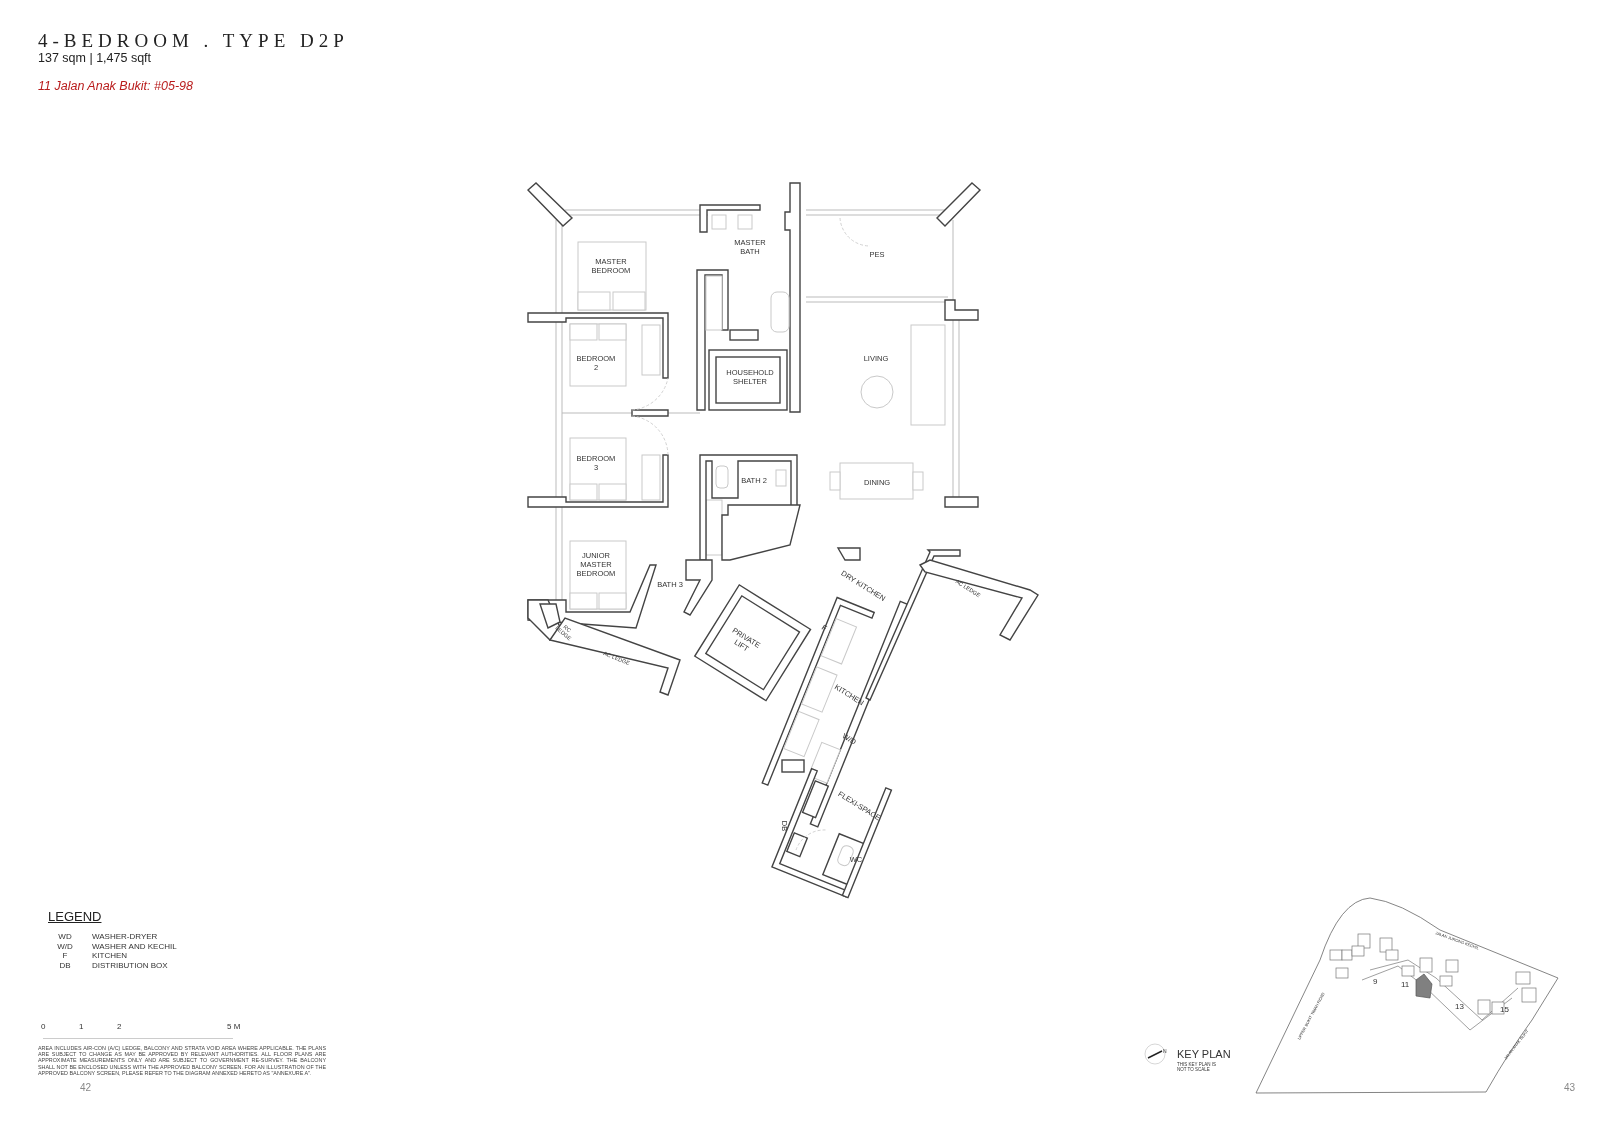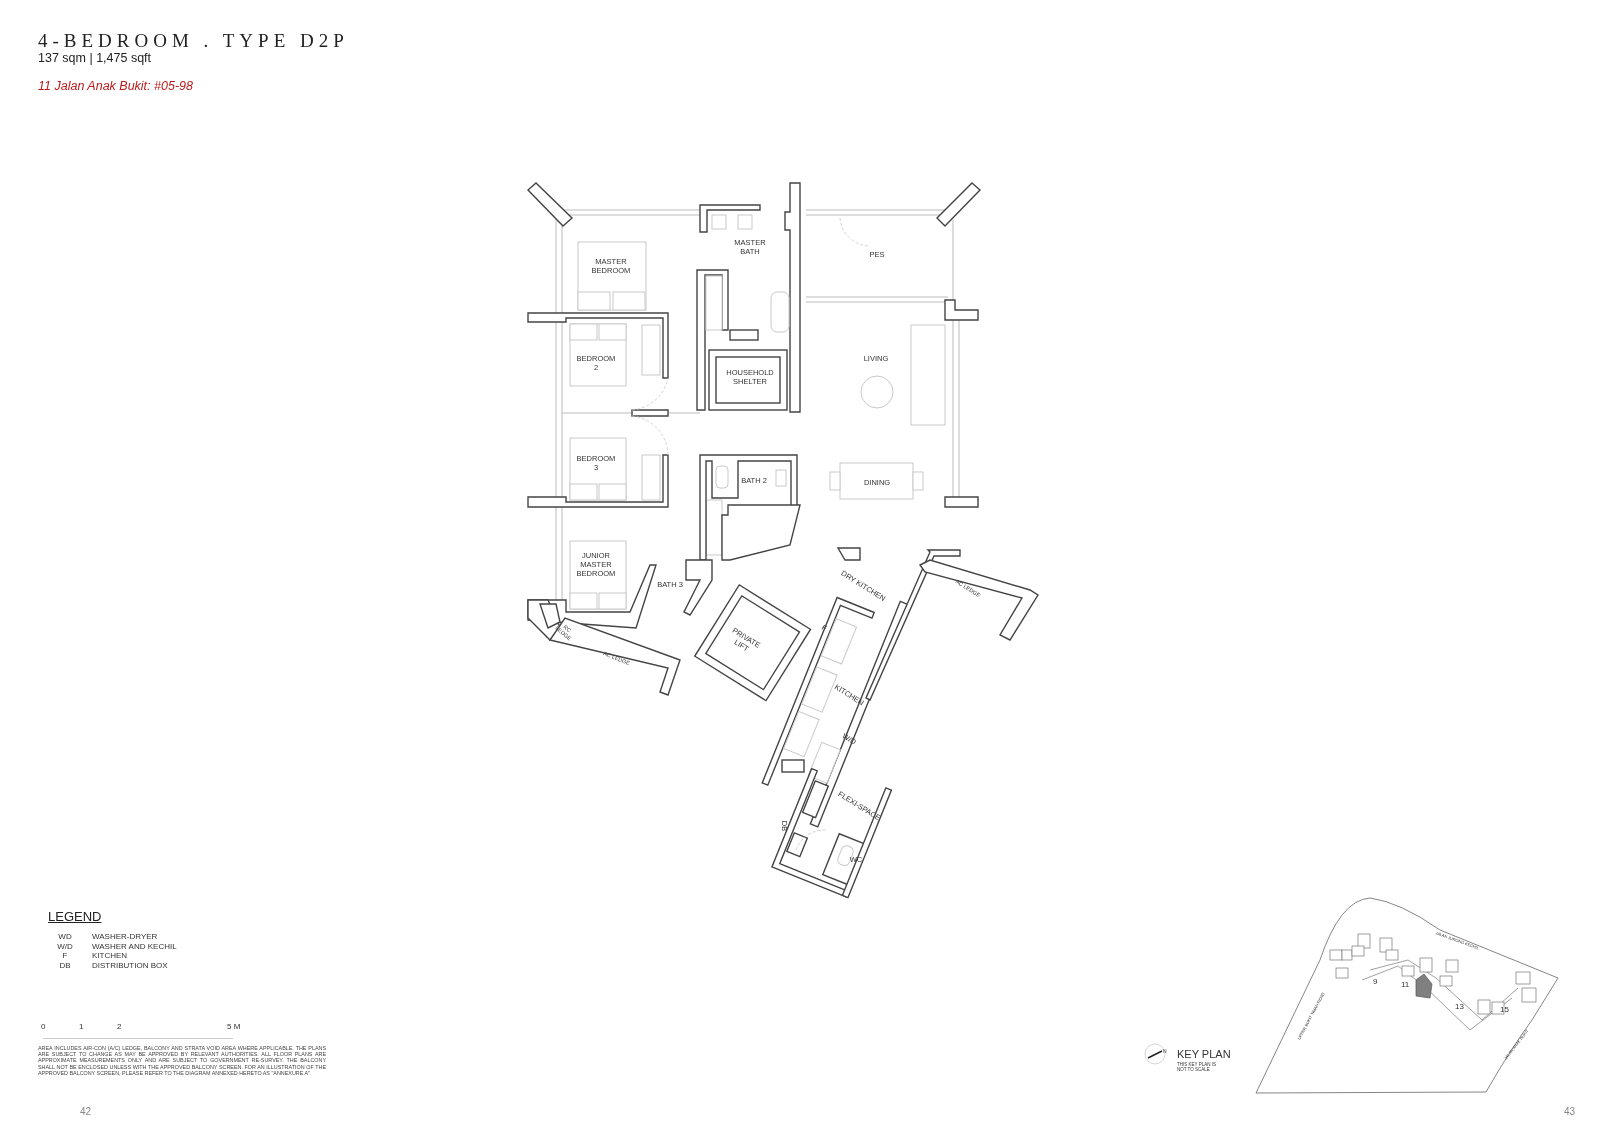--- a/index.html
+++ b/index.html
@@ -11,21 +11,21 @@
   .area { left: 38px; top: 51px; font-size: 12.5px; color: #222; text-align: center; }
   .address { left: 38px; top: 79px; font-size: 12.5px; color: #b91c1c; font-style: italic; }
   .legend-title { left: 48px; top: 909px; font-size: 13px; color: #222; text-decoration: underline; }
   .legend { left: 38px; top: 932px; font-size: 8px; line-height: 9.6px; color: #333; text-align: center; }
   .legend-row { display: flex; }
   .legend-row .k { width: 54px; }
   .scale { left: 38px; top: 1022px; width: 205px; height: 24px; }
   .scale span { position: absolute; top: 0; font-size: 8px; color: #333; }
   .disclaimer { left: 38px; top: 1045px; width: 288px; font-size: 5.4px; line-height: 6.2px;
                 color: #444; text-align: justify; text-transform: uppercase; }
-  .pagenum { font-size: 10px; color: #888; margin-top: 24px; }
+  .pagenum { font-size: 10px; color: #888; }
   svg text { font-family: "Liberation Sans", sans-serif; fill: #333; }
   .wall { fill: #fff; stroke: #444; stroke-width: 1.4; }
   .thin { fill: none; stroke: #bbb; stroke-width: 1; }
   .furn { fill: #fff; stroke: #c9c9c9; stroke-width: 1; }
   .door { fill: none; stroke: #ccc; stroke-width: 0.9; stroke-dasharray: 3 2; }
   .lbl { font-size: 7.5px; text-anchor: middle; fill: #333; }
   .keyplan-title { font-size: 11px; }
 </style>
 </head>
 <body>

